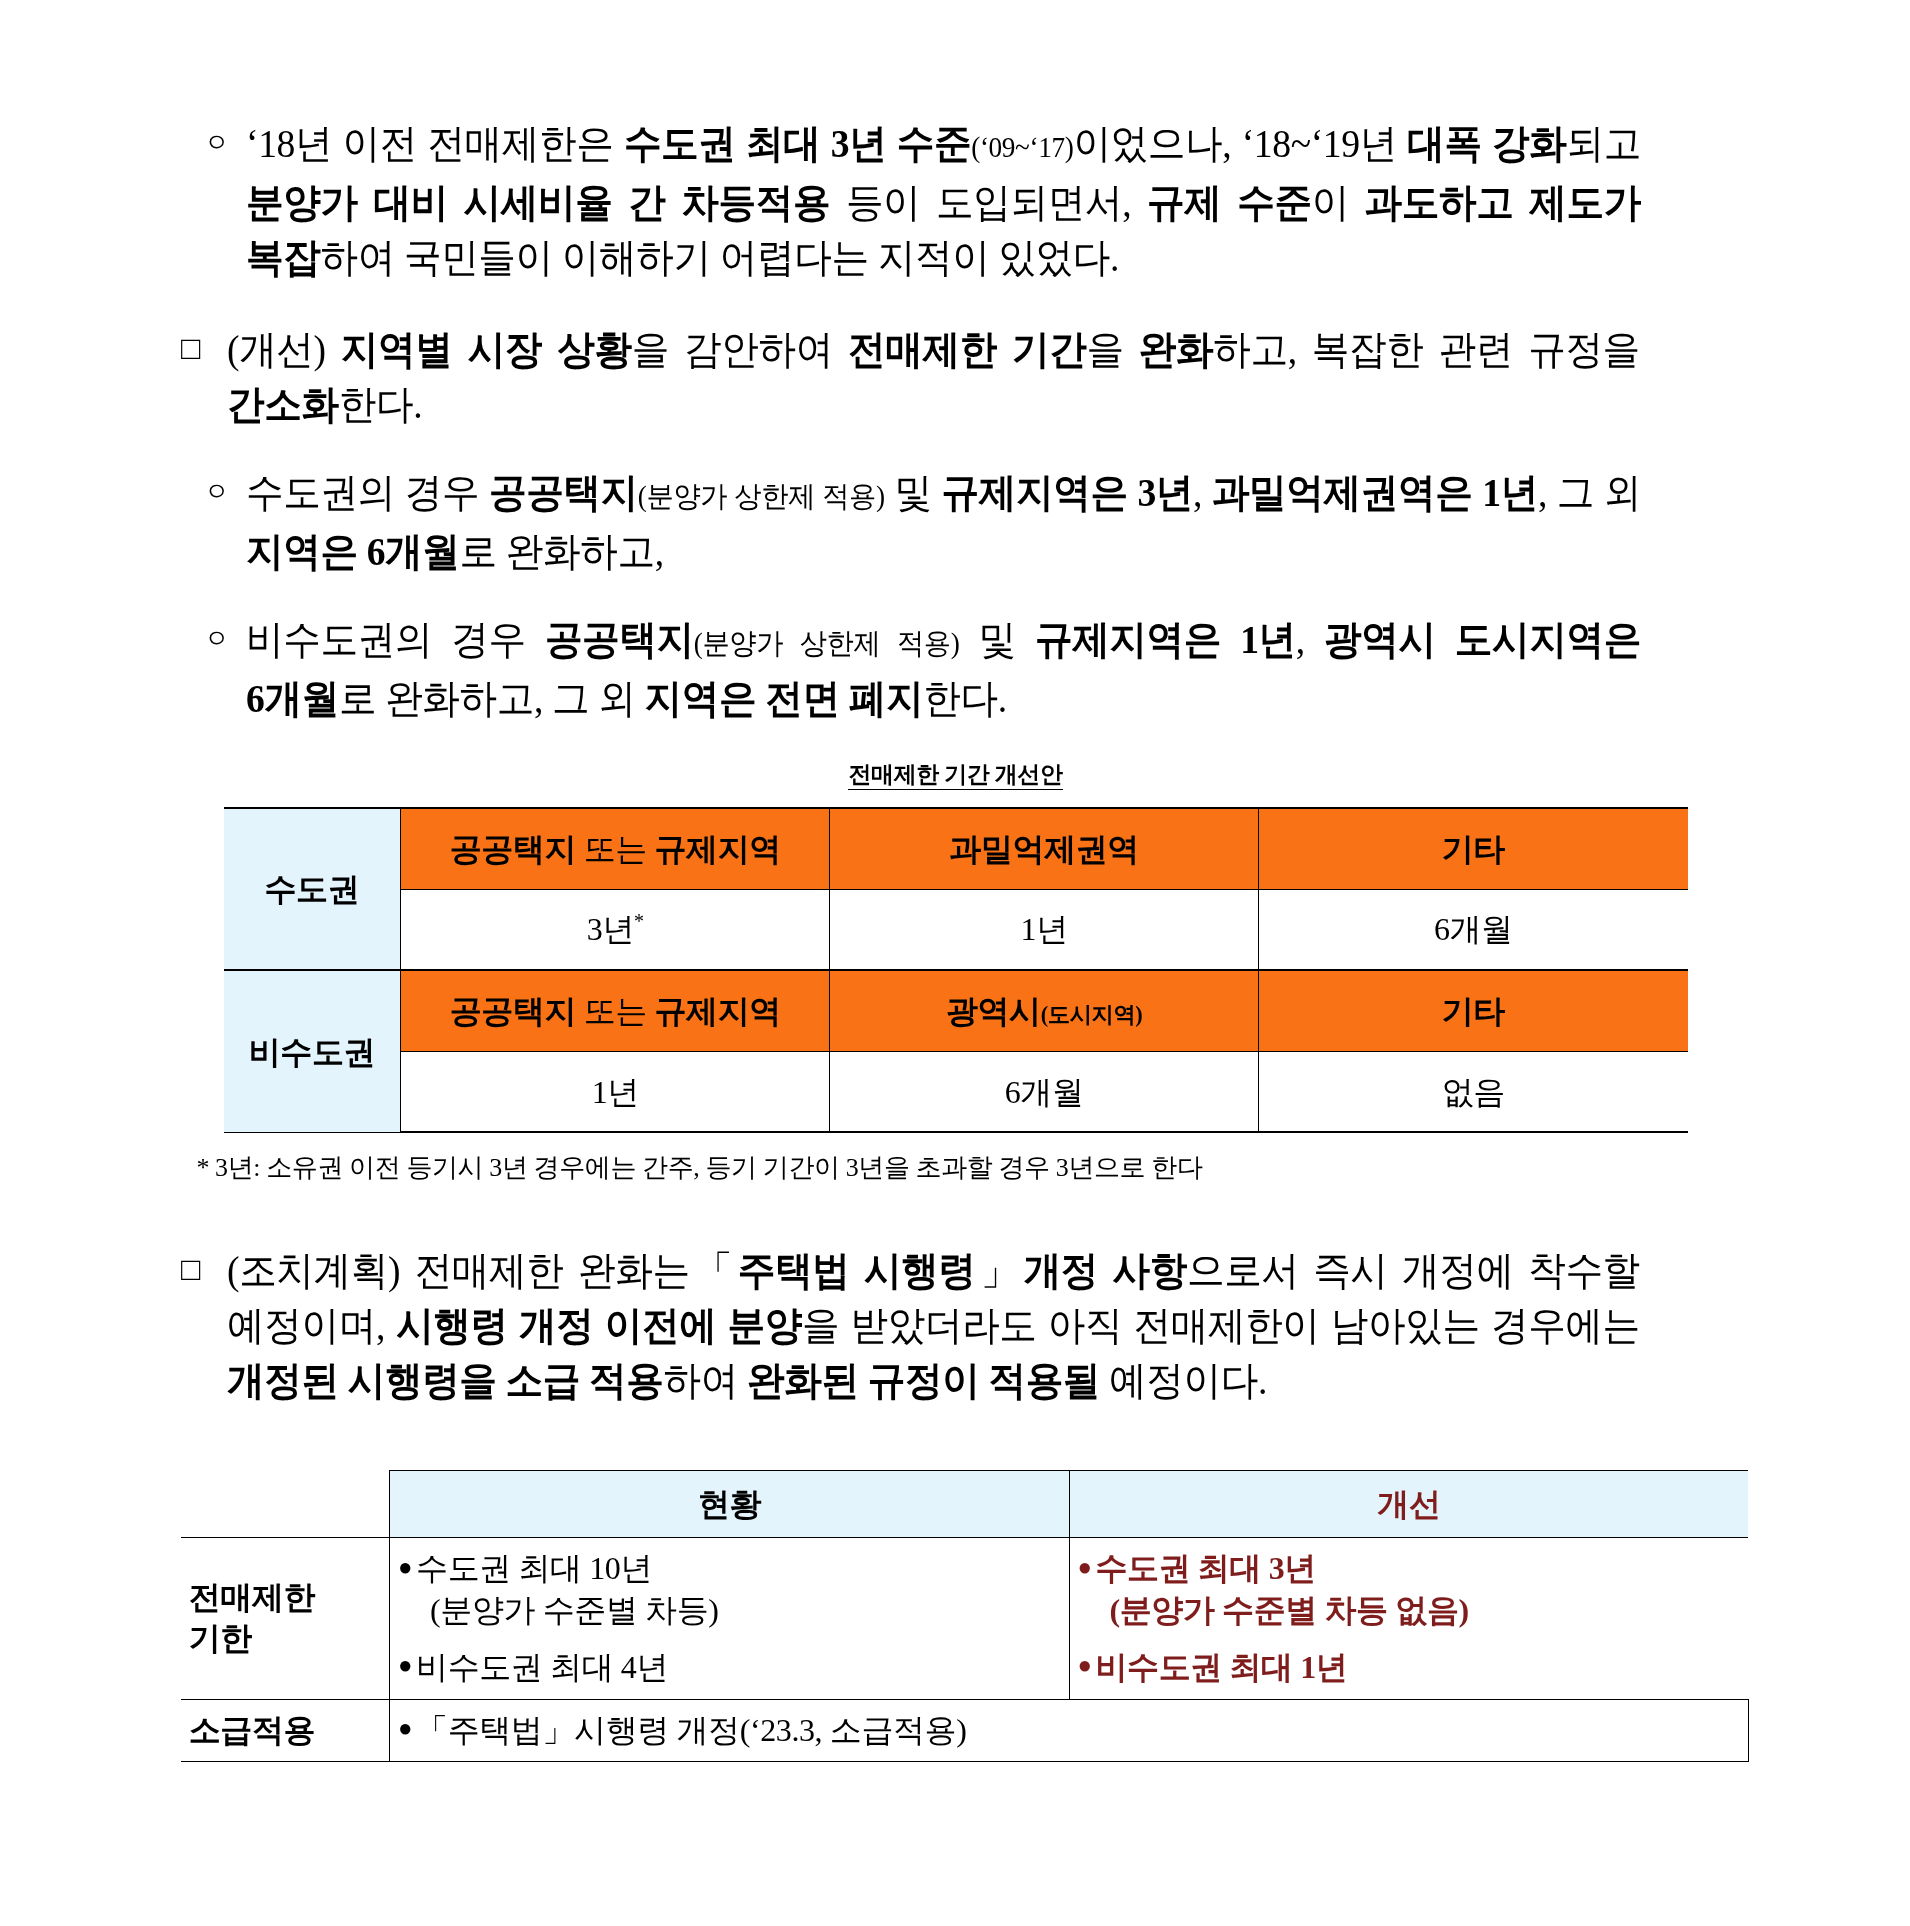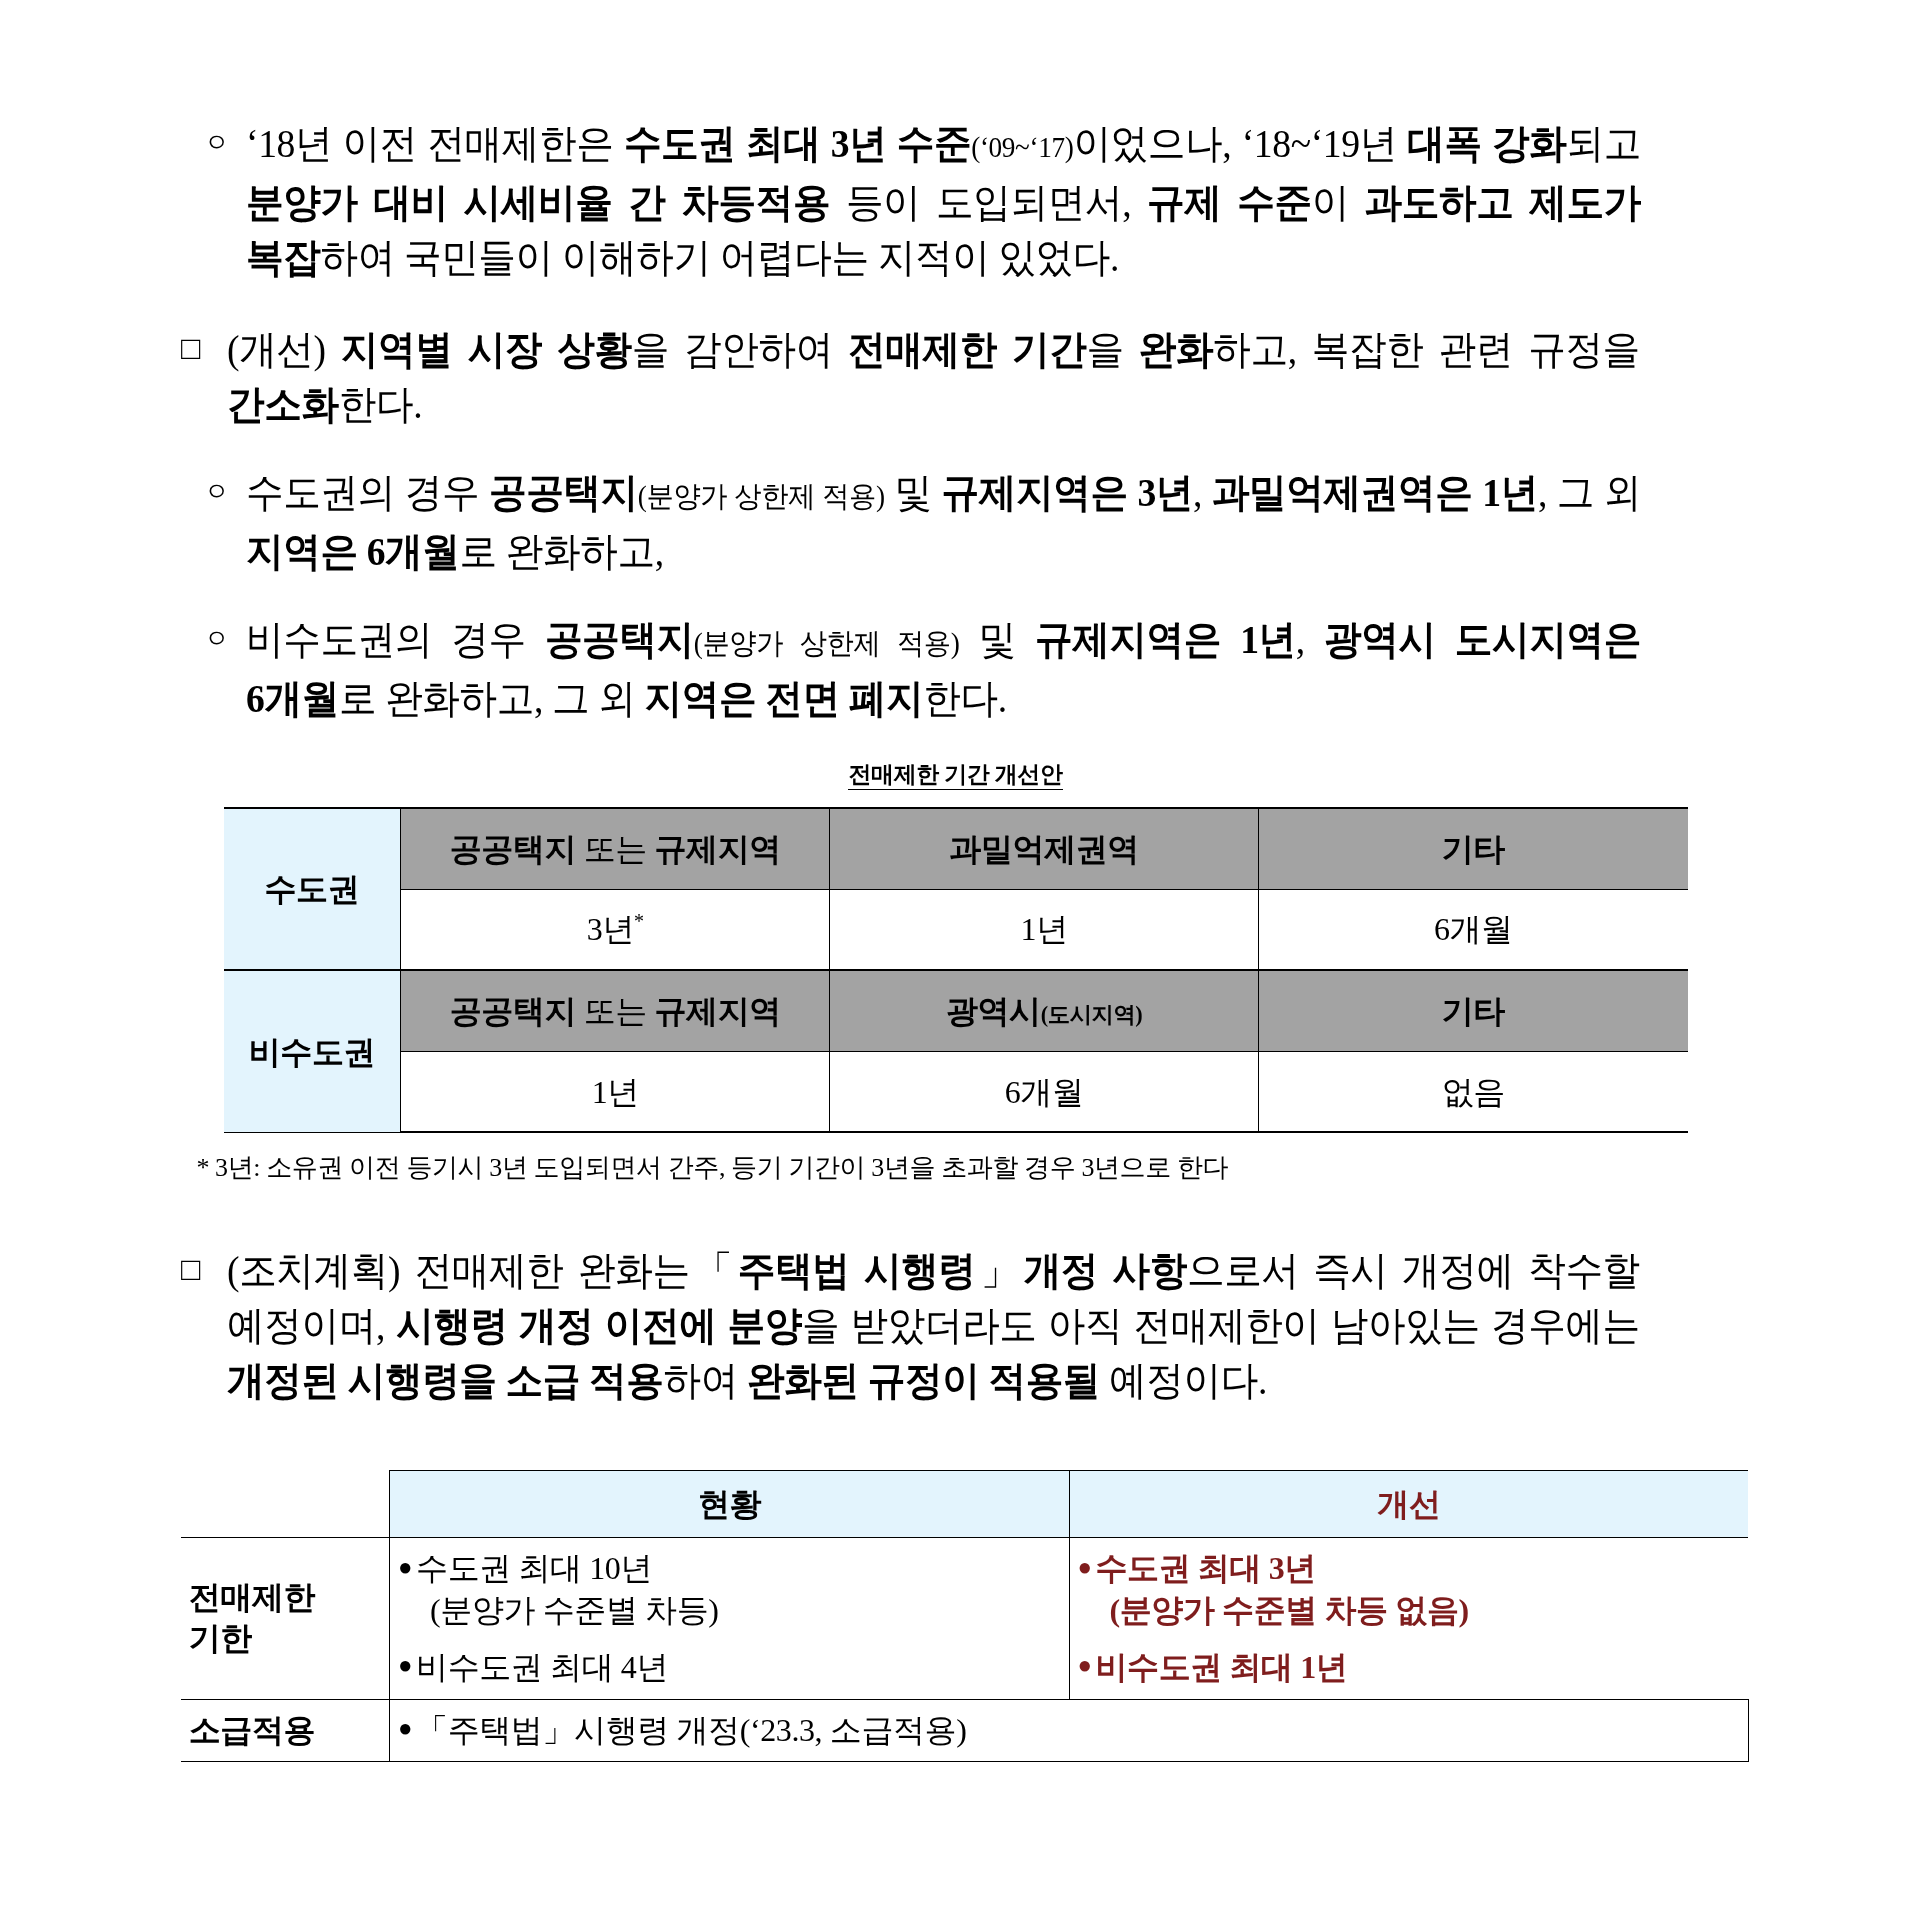--- a/index.html
+++ b/index.html
@@ -102,21 +102,21 @@
     font-family: "Liberation Serif", "DejaVu Serif", serif;
   }
   table.t1 td.rowhead {
     border-left: none;
     border-right: 1.9px solid #000;
     background: #E3F4FD;
     font-weight: bold;
     width: 169px;
   }
   table.t1 td.hd {
-    background: #a3a3a3;
+    background: #f97316;
     font-weight: bold;
     height: 58px;
   }
   table.t1 td.val {
     height: 58px;
   }
   table.t1 tr.topline td { border-top: 2.3px solid #000; }
   table.t1 tr.midline td { border-top: 2.3px solid #000; }
   table.t1 tr.botline td { border-bottom: 2.3px solid #000; }
   table.t1 td.last { border-right: none; }
@@ -228,21 +228,21 @@
           <td class="hd last"><span>기타</span></td>
         </tr>
         <tr class="botline">
           <td class="val">1년</td>
           <td class="val">6개월</td>
           <td class="val last">없음</td>
         </tr>
       </tbody>
     </table>
 
-    <div class="footnote">* 3년: 소유권 이전 등기시 3년 도입되면서 간주, 등기 기간이 3년을 초과할 경우 3년으로 한다</div>
+    <div class="footnote">* 3년: 소유권 이전 등기시 3년 경우에는 간주, 등기 기간이 3년을 초과할 경우 3년으로 한다</div>
 
     <div class="para" style="margin-top:58px; margin-bottom:62px;">
       <div class="marker sq">□</div>
       <div class="ptext"><span>(조치계획) </span><span>전매제한 완화는「</span><span class="b">주택법 시행령</span><span>」</span><span class="b">개정 사항</span><span>으로서 즉시 개정에 착수할 예정이며, </span><span class="b">시행령 개정 이전에 분양</span><span>을 받았더라도 아직 전매제한이 남아있는 경우에는 </span><span class="b">개정된 시행령을 소급 적용</span><span>하여 </span><span class="b">완화된 규정이 적용될</span><span> 예정이다.</span></div>
     </div>
 
     <table class="t2">
       <tbody>
         <tr class="hdr">
           <td class="c1 blank"></td>

